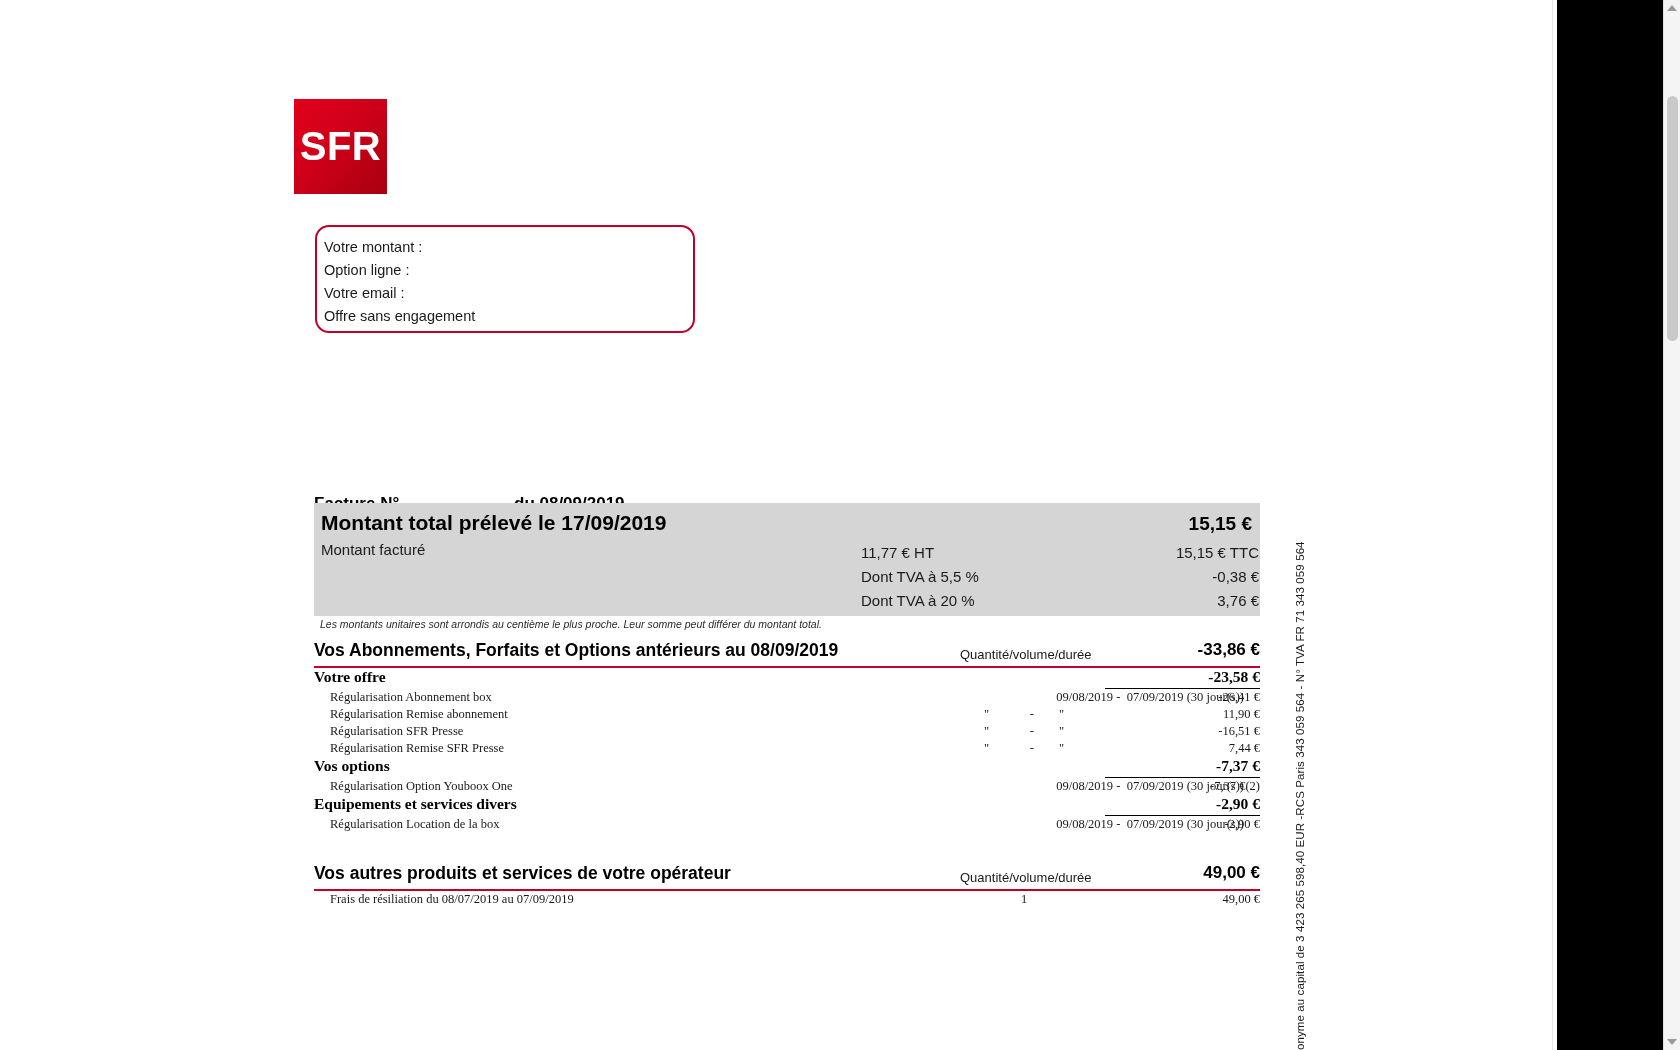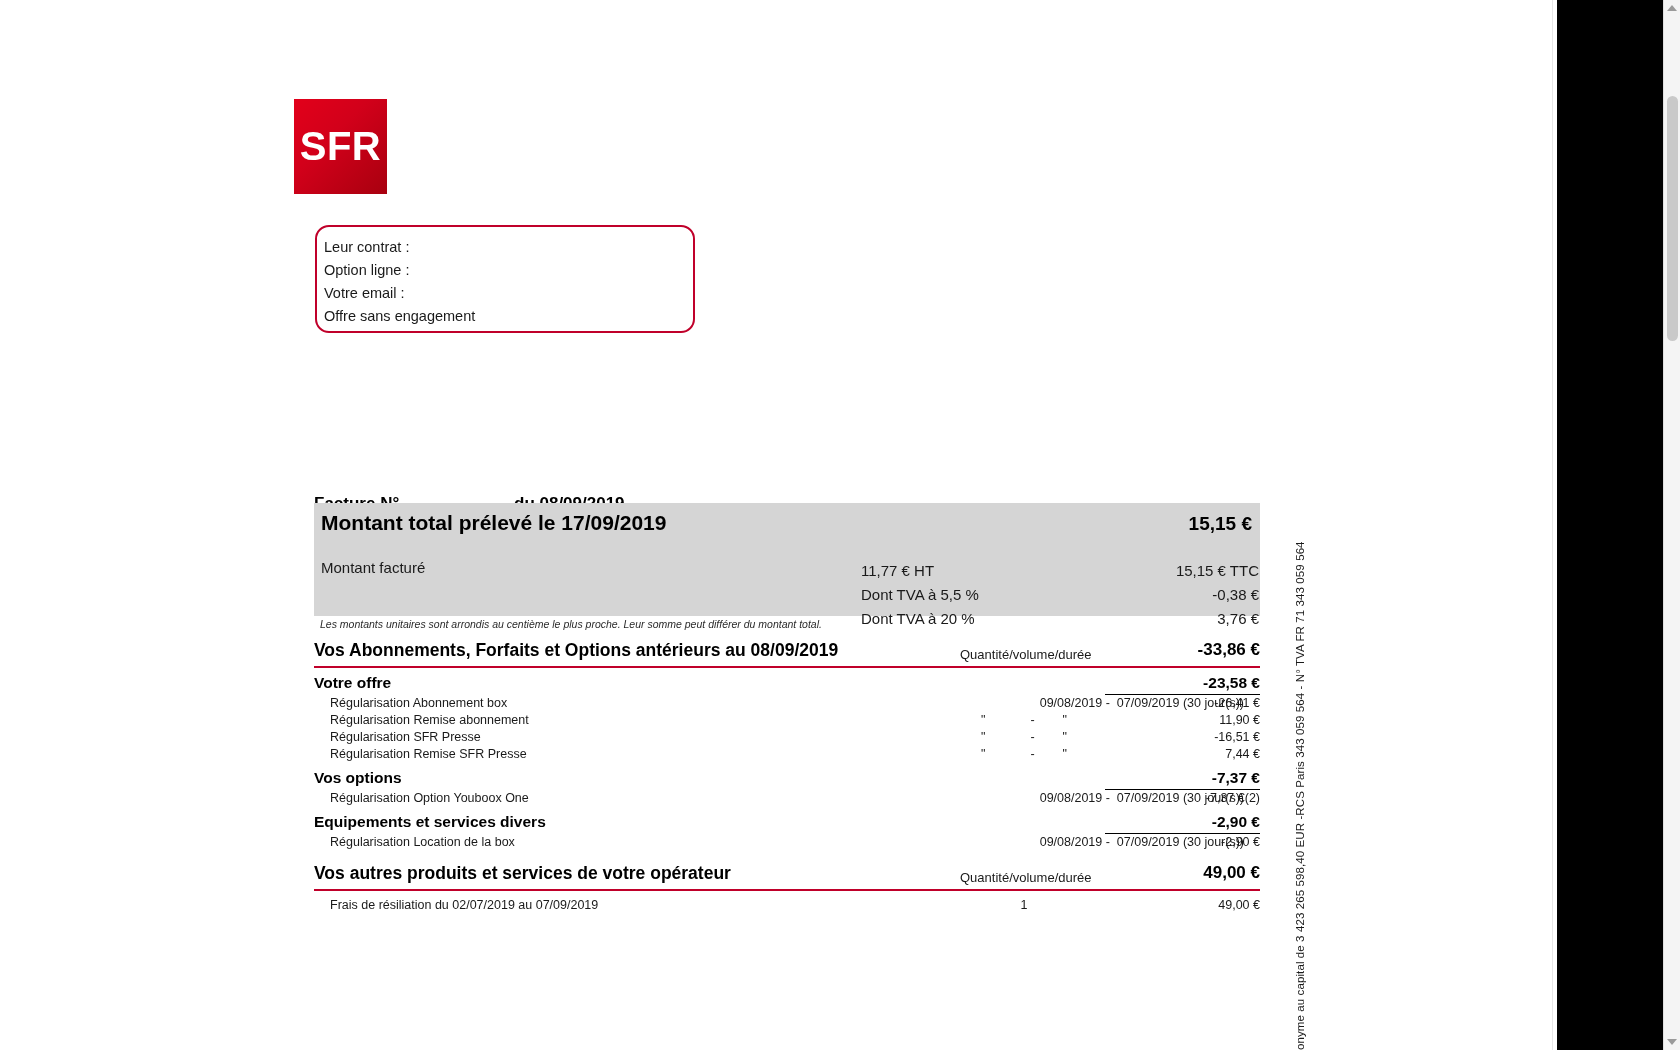--- a/index.html
+++ b/index.html
@@ -158,21 +158,21 @@
     font-weight: bold;
     color: #000;
   }
   .summary-total {
     font-size: 19px;
     font-weight: bold;
     color: #000;
   }
   .summary-body {
     position: relative;
-    margin-top: 24px;
+    margin-top: 6px;
     padding: 0 8px 0 7px;
   }
   .summary-billed {
     position: absolute;
     left: 7px;
     top: 0;
     font-size: 15px;
     color: #1a1a1a;
   }
   .summary-lines {
@@ -230,21 +230,22 @@
     position: absolute;
     right: 0;
     top: 0;
     font-size: 17px;
     font-weight: bold;
     color: #000;
   }
 
   .group {
     position: relative;
-    margin-top: 6px;
+    margin-top: 0;
+    font-family: Liberation Serif, serif;
   }
   .group-head {
     position: relative;
     height: 21px;
   }
   .group-title {
     position: absolute;
     left: 0;
     top: 0;
     font-size: 15.5px;
@@ -326,21 +327,21 @@
 
 <div class="viewer">
 
   <div class="page">
 
     <div class="logo">
       <span class="logo-text">SFR</span>
     </div>
 
     <div class="contract-box">
-      <div class="contract-line">Leur contrat :</div>
+      <div class="contract-line">Votre montant :</div>
       <div class="contract-line">Option ligne :</div>
       <div class="contract-line">Votre email :</div>
       <div class="contract-line">Offre sans engagement</div>
     </div>
 
     <div class="facture-row">
       <span class="facture-label">Facture N°</span><span class="facture-date">du 08/09/2019</span>
     </div>
 
     <div class="summary">
@@ -429,21 +430,21 @@
     </div>
 
     <div class="section" style="top:863px;">
       <div class="section-head">
         <span class="section-title">Vos autres produits et services de votre opérateur</span>
         <span class="section-qty">Quantité/volume/durée</span>
         <span class="section-amount">49,00 €</span>
       </div>
       <div class="group">
         <div class="item-row">
-          <span class="item-label">Frais de résiliation du 02/07/2019 au 07/09/2019</span>
+          <span class="item-label">Frais de résiliation du 08/07/2019 au 07/09/2019</span>
           <span class="item-qty center">1</span>
           <span class="item-amount">49,00 €</span>
         </div>
       </div>
     </div>
 
     <div class="legal-strip">
       <span class="legal-text">onyme au capital de 3 423 265 598,40 EUR -RCS Paris 343 059 564 - N° TVA FR 71 343 059 564</span>
     </div>
 

